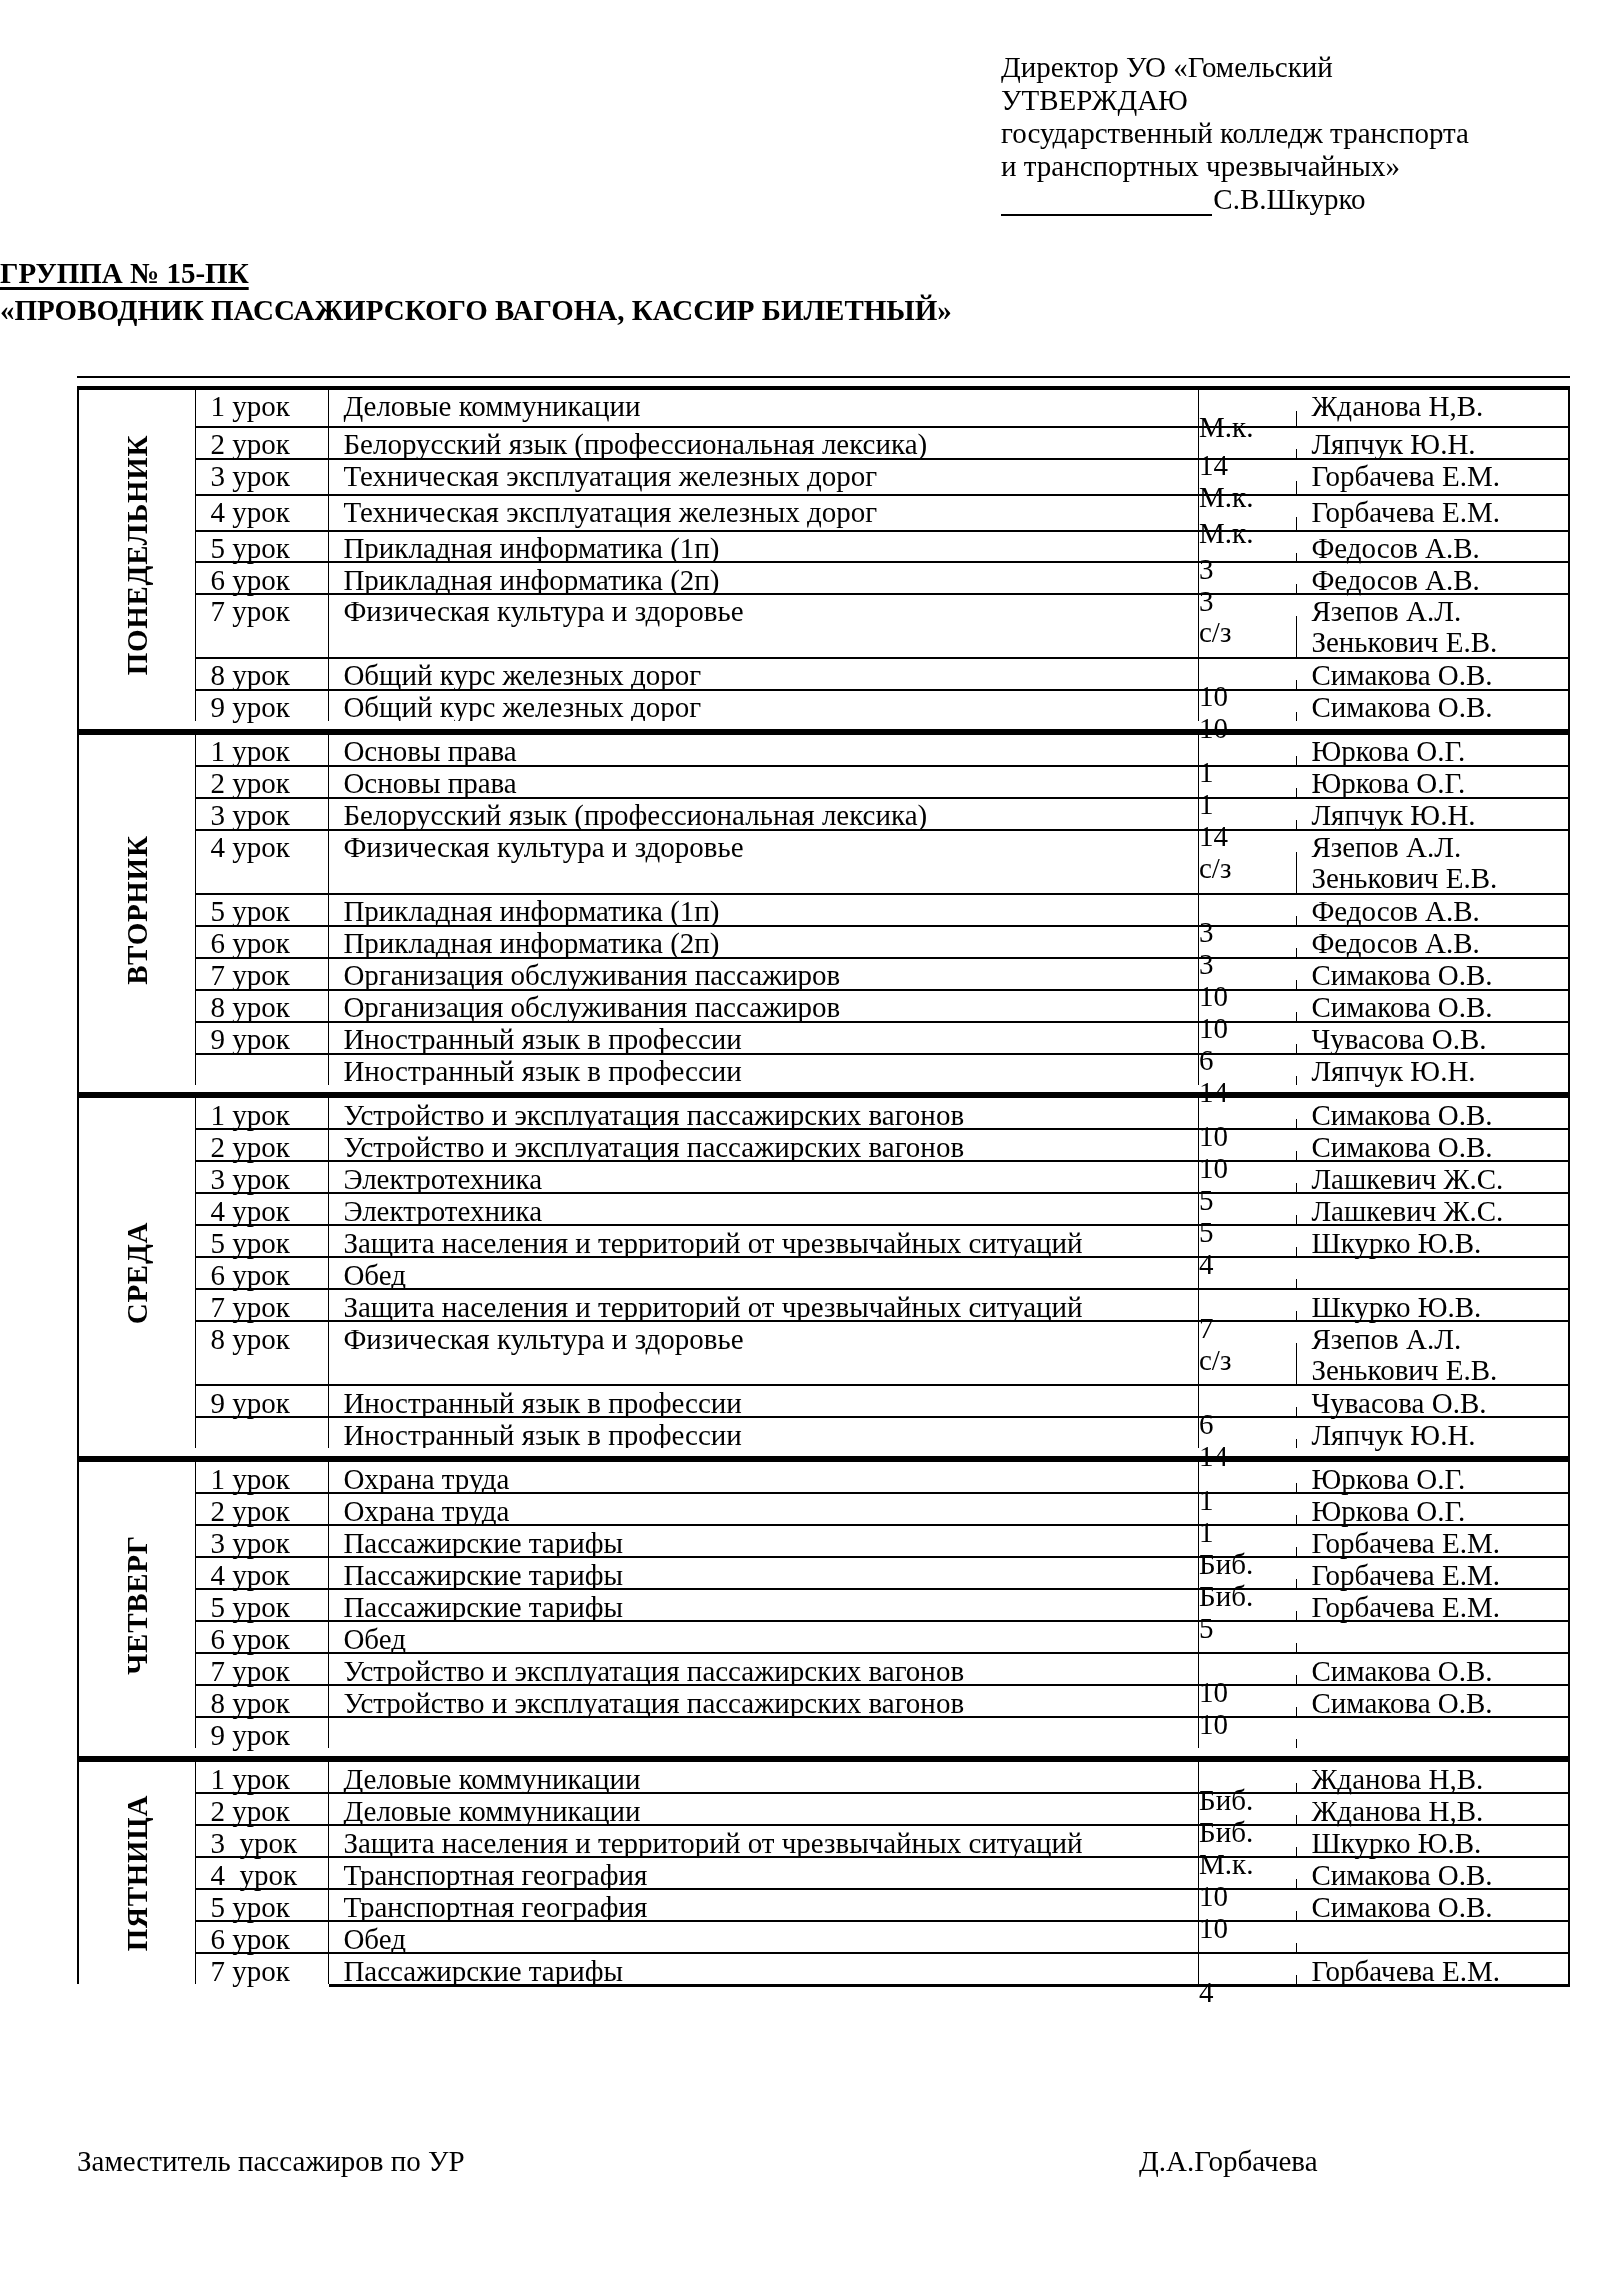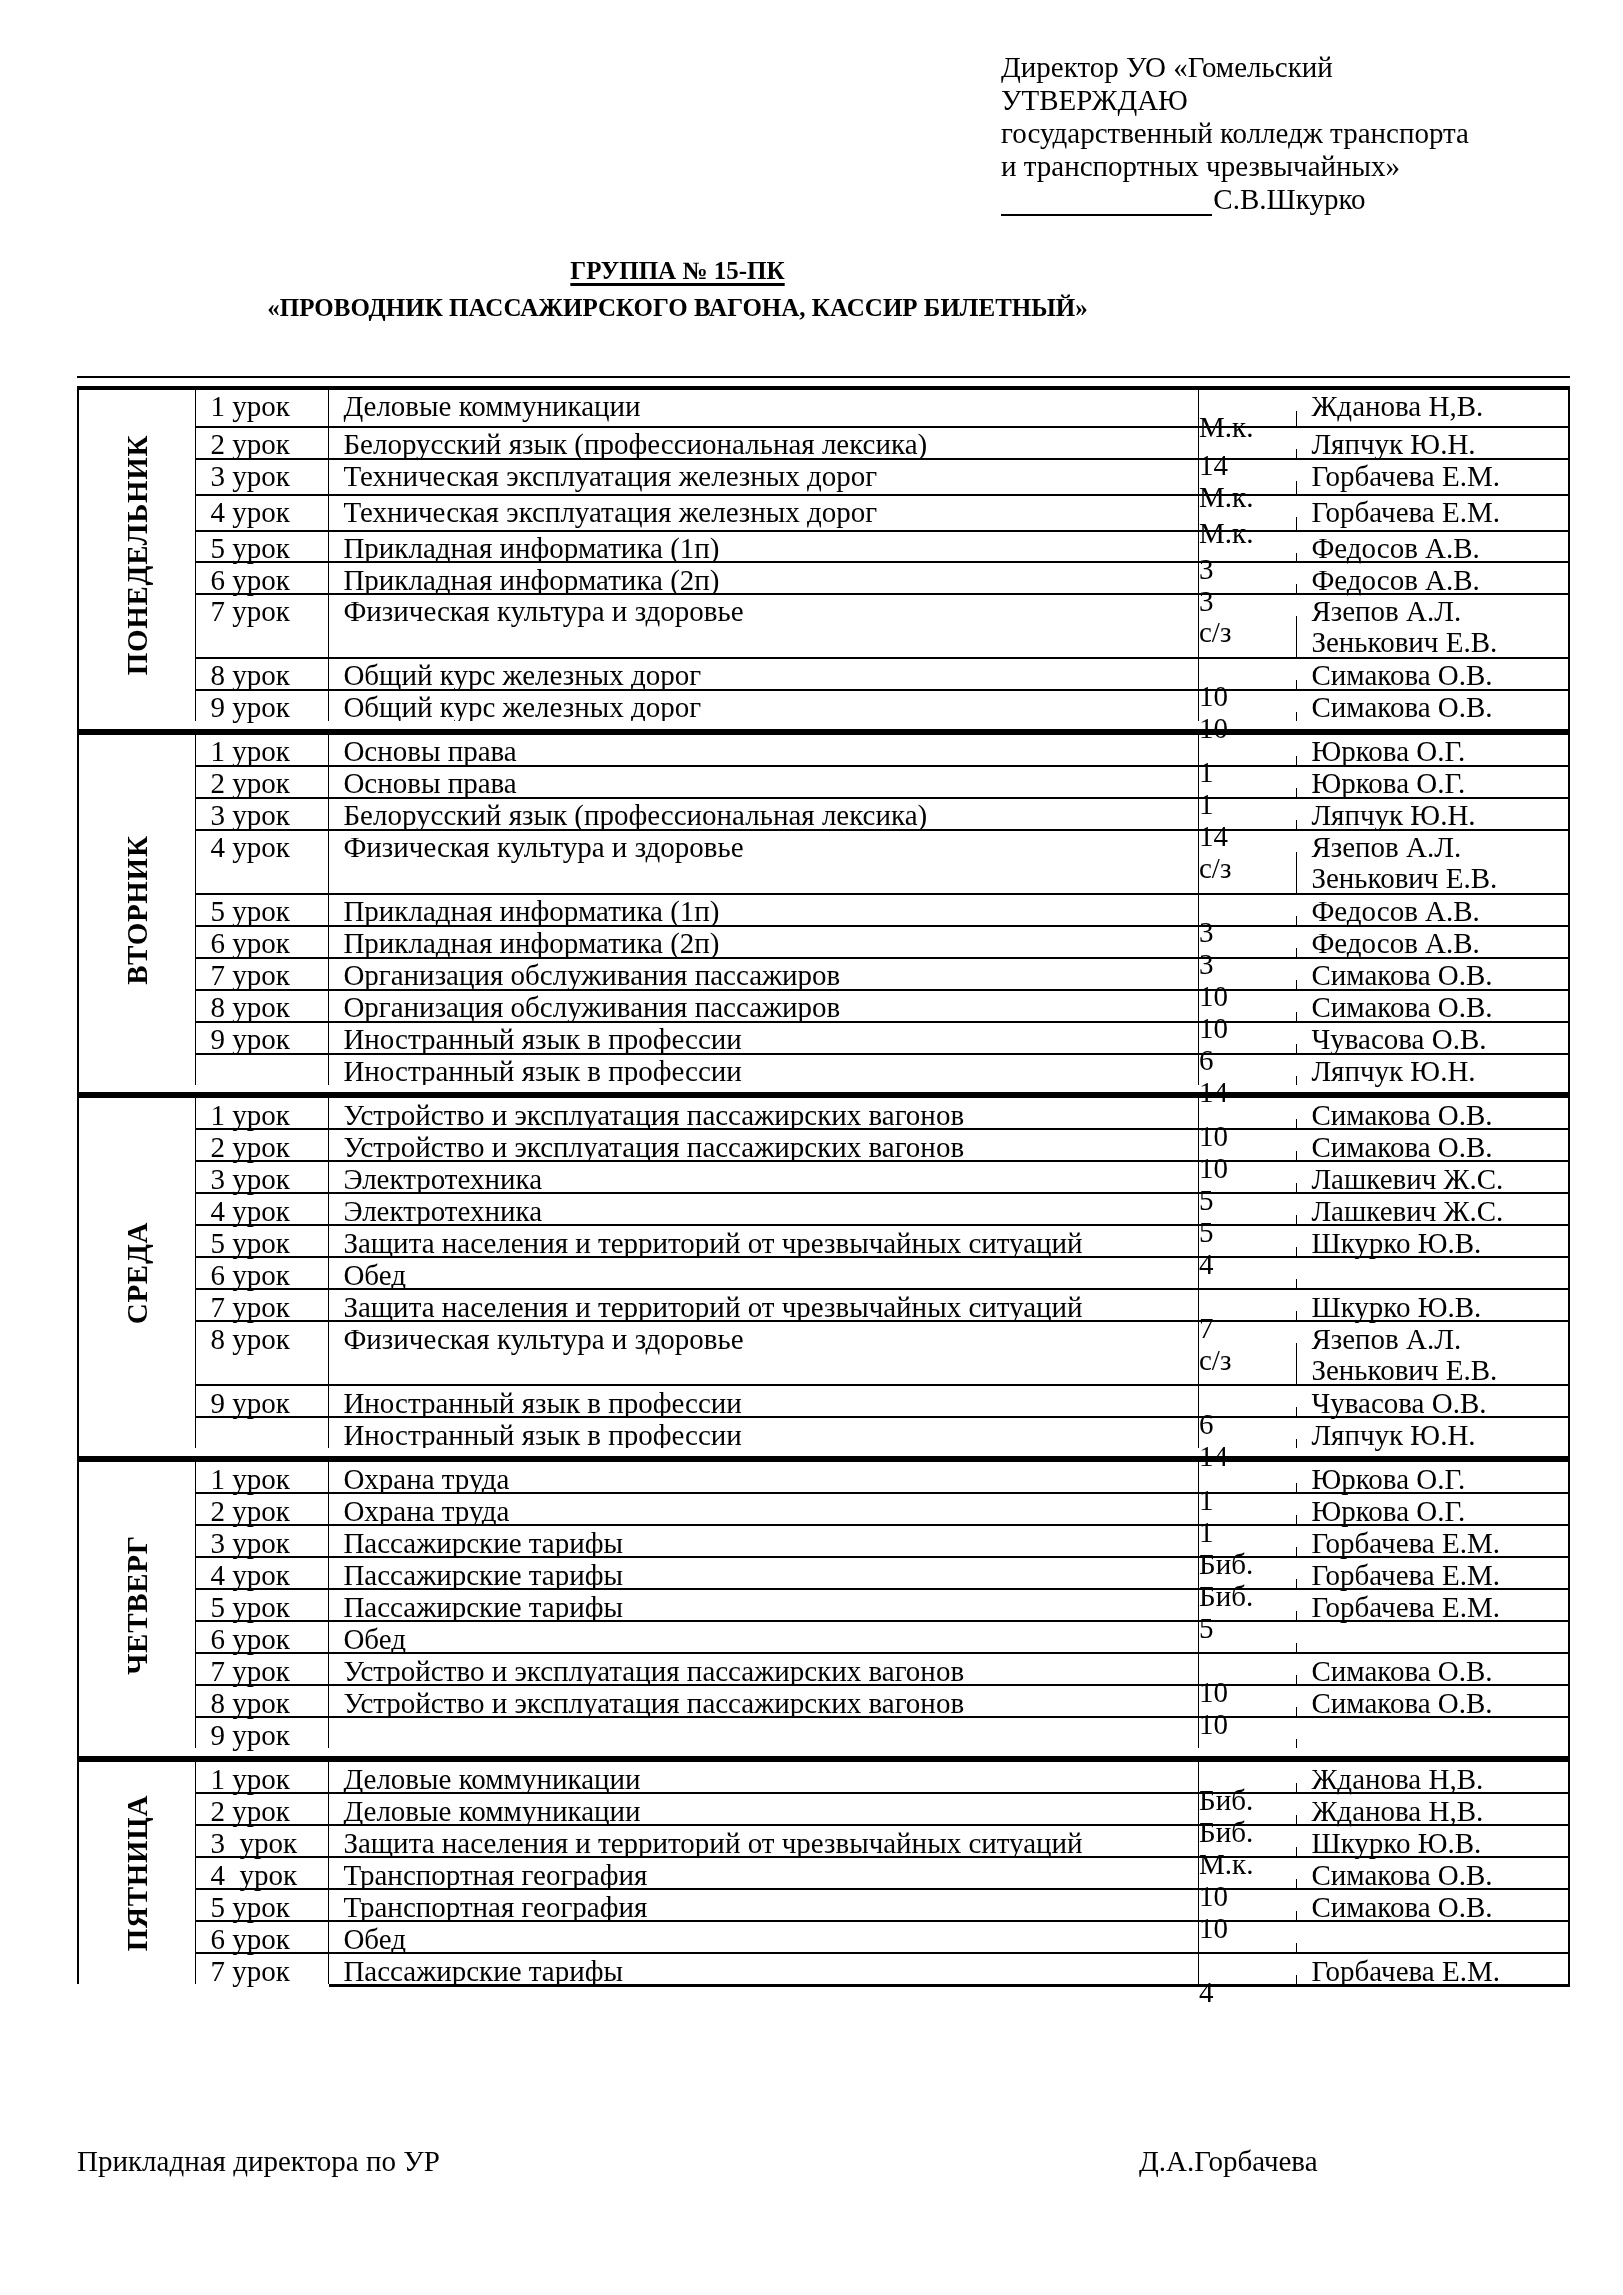--- a/index.html
+++ b/index.html
@@ -1,21 +1,21 @@
 <!DOCTYPE html>
 <html style="font-size:10.5px"><head>
 <meta charset="utf-8">
 <style>
   html, body { margin: 0; padding: 0; background: #ffffff; }
   body { width: 1623px; height: 2295px; position: relative; overflow: hidden;
          font-family: "Liberation Serif", "DejaVu Serif", serif; color: #000; }
   .approve { position: absolute; left: 1001px; top: 51px; font-size: 29px; line-height: 33px; }
   .approve .sig-row { display: flex; align-items: flex-end; }
   .approve .sig-line { display: inline-block; width: 211px; border-bottom: 2px solid #000; height: 26px; margin-right: 1.3px; }
-  .title { position: absolute; left: 0; width: 1355px; text-align: center; font-weight: bold; font-size: 25px; }
+  .title { position: absolute; left: 0; width: 1355px; font-weight: bold; font-size: 29px; }
   .title.t1 { top: 257px; }
   .title.t1 span { text-decoration: underline; text-decoration-thickness: 2.6px; text-underline-offset: 3.9px; }
   .title.t2 { top: 294px; }
   .sched { position: absolute; left: 77px; top: 376px; width: 1493px; }
   .top-thin { height: 0; border-top: 2px solid #000; }
   .day { position: relative; border-left: 2px solid #000; border-right: 2px solid #000; }
   .day-gap { height: 7.9px; border-left: 2px solid #000; border-right: 2px solid #000; border-bottom: 2px solid #000; }
   .first-gap { height: 7.9px; }
   .day-inner { border-top: 4.6px solid #000; display: flex; }
   .day-label-col { width: 116px; position: relative; border-right: 1.3px solid #000; }
@@ -372,15 +372,15 @@
             <div class="c-sub cell">Пассажирские тарифы</div>
             <div class="c-room cell">4</div>
             <div class="c-tch cell">Горбачева Е.М.</div>
           </div>
         </div>
       </div>
     </div>
     <div class="last-bottom"></div>
   </div>
 
-<div class="footer left">Прикладная директора по УР</div>
+<div class="footer left">Заместитель пассажиров по УР</div>
 <div class="footer right">Д.А.Горбачева</div>
 
 
 </body></html>

